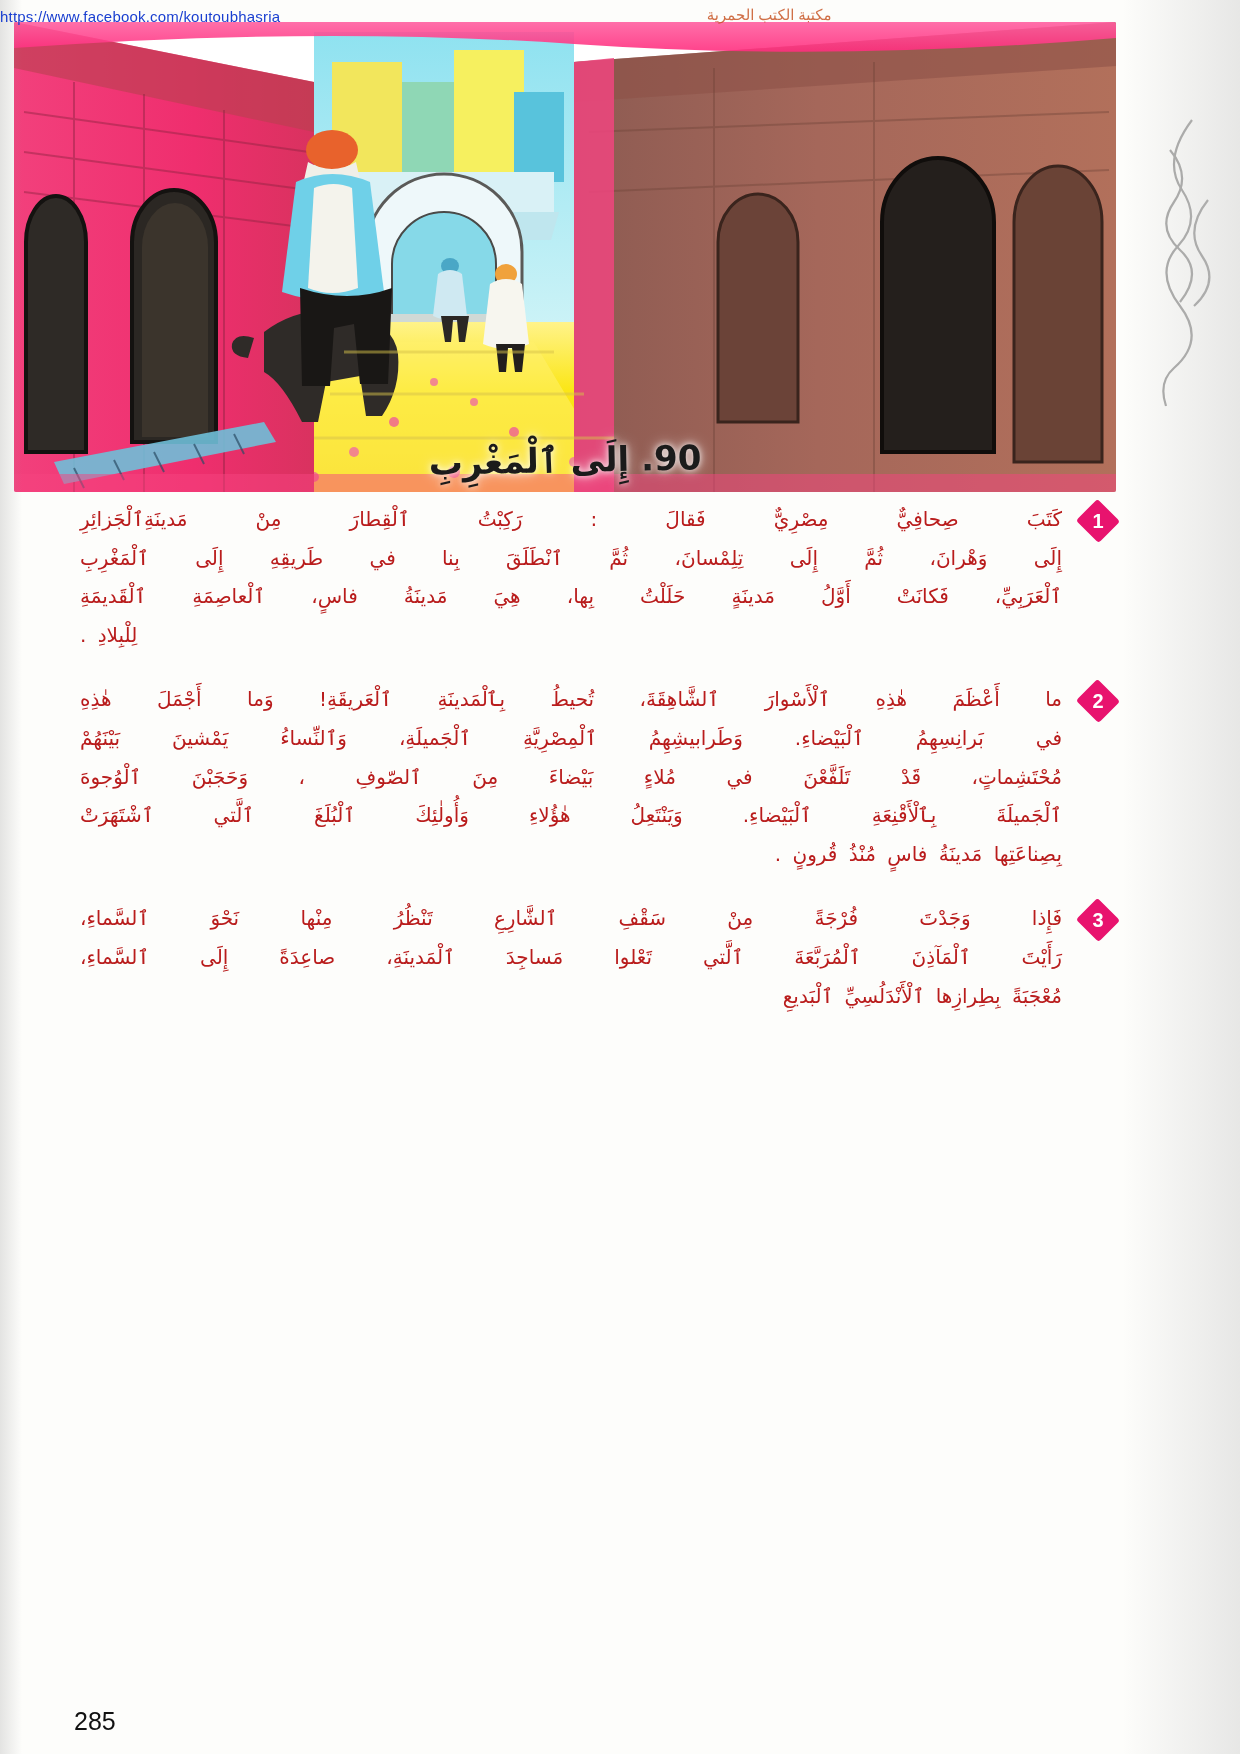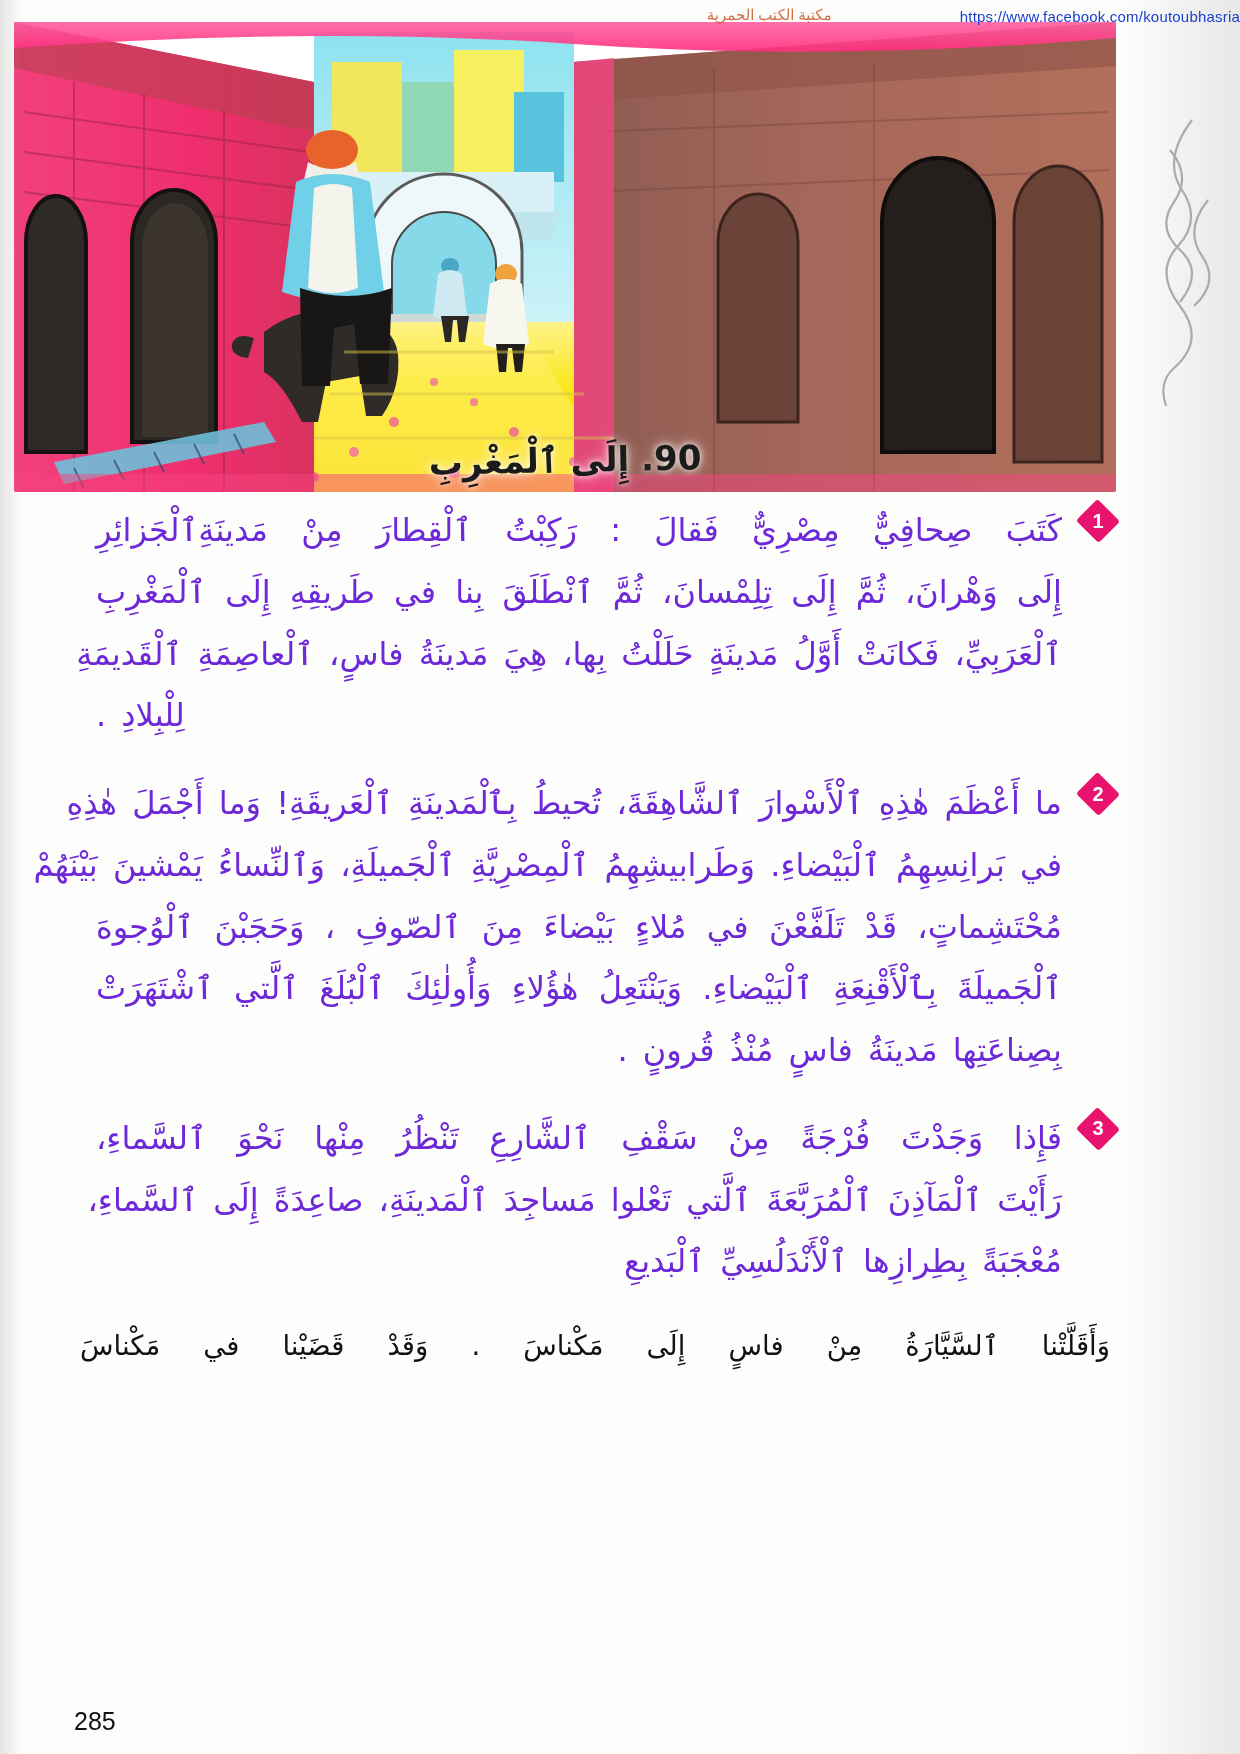--- a/index.html
+++ b/index.html
@@ -20,21 +20,21 @@
     inset: 0;
     background: #fdfdfb;
   }
 
   
   .top-url {
     position: absolute;
     top: 8px;
     left: 0;
     width: 100%;
-    text-align: right;
+    text-align: left;
     direction: ltr;
     font-family: "Liberation Sans", sans-serif;
     font-size: 15px;
     color: #1a3fd0;
     letter-spacing: 0.2px;
     z-index: 40;
   }
   .top-url-ar {
     position: absolute;
     top: 6px;
@@ -82,26 +82,25 @@
     left: 80px;
     width: 1030px;
     direction: rtl;
   }
   .para {
     position: relative;
     margin-bottom: 26px;
   }
   .para-lines {
     font-family: "DejaVu Sans", sans-serif;
-    font-size: 32px;
+    font-size: 20px;
     line-height: 1.93;
-    color: #6d28d9;
+    color: #b91c1c;
     letter-spacing: 0px;
     word-spacing: 5px;
-    margin-left: 16px;
   }
   .line {
     display: block;
     white-space: nowrap;
   }
   .line.just {
     text-align: justify;
     text-align-last: justify;
   }
   .line.center { }
@@ -370,20 +369,19 @@
         <div class="diamond"></div>
         <div class="num">3</div>
       </div>
       <div class="para-lines">
         <span class="line just">فَإِذا وَجَدْتَ فُرْجَةً مِنْ سَقْفِ ٱلشَّارِعِ تَنْظُرُ مِنْها نَحْوَ ٱلسَّماءِ،</span>
         <span class="line just">رَأَيْتَ ٱلْمَآذِنَ ٱلْمُرَبَّعَةَ ٱلَّتي تَعْلوا مَساجِدَ ٱلْمَدينَةِ، صاعِدَةً إِلَى ٱلسَّماءِ،</span>
         <span class="line center">مُعْجَبَةً بِطِرازِها ٱلْأَنْدَلُسِيِّ ٱلْبَديعِ</span>
       </div>
     </div>
 
-    <div class="tail-line">وَأَقَلَّتْنا ٱلسَّيَّارَةُ مِنْ فاسٍ إِلَى مَكْناسَ . وَقَدْ قَضَيْنا في مَكْناسَ</div>
   </div>
 
   <div class="page-number">285</div>
 
   <div class="edge-right"></div>
   <div class="edge-left"></div>
 </div>
 
 </body></html>

